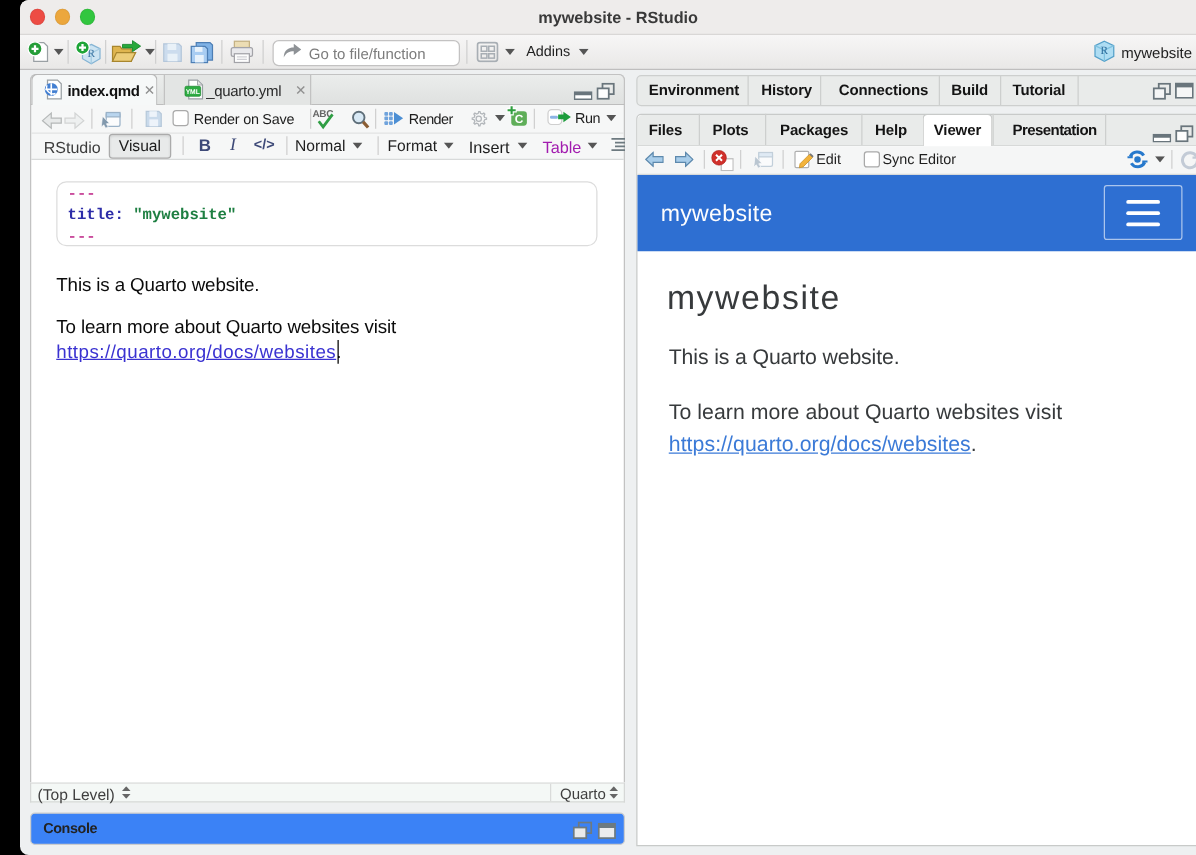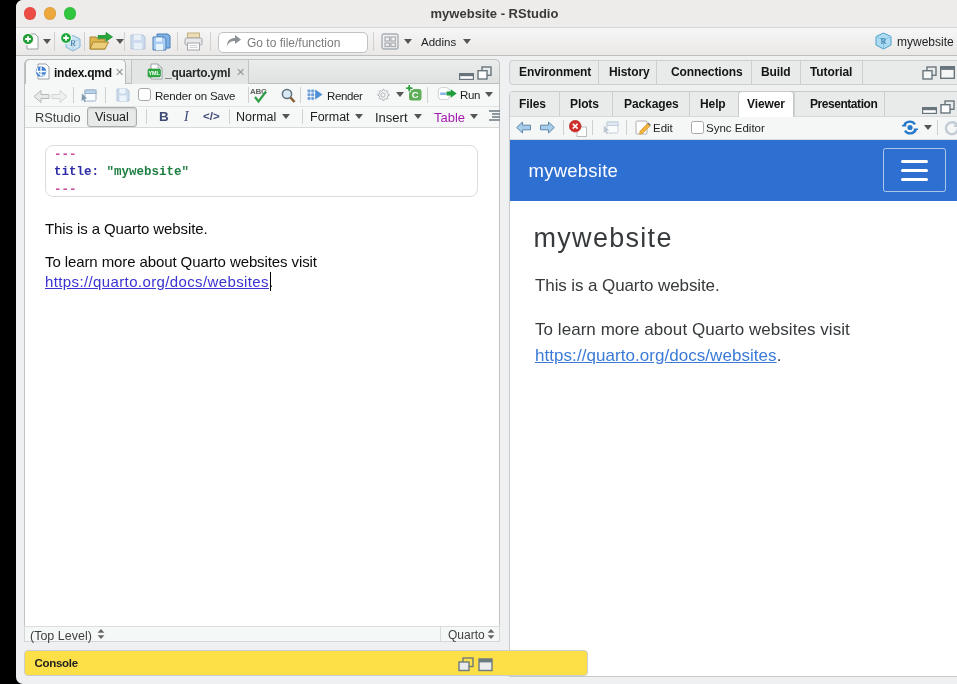--- a/index.html
+++ b/index.html
@@ -109,21 +109,21 @@
 
   <div class="abs" style="left:8px;top:59px;width:476px;height:25px;background:linear-gradient(#ebedec,#dfe1e0);border:1px solid #c2c2c2;border-bottom:1px solid #bdbdbd;border-radius:5px 5px 0 0;box-sizing:border-box;"></div>
 
   <div class="abs" style="left:115px;top:60px;width:118px;height:24px;background:#e3e5e4;border-right:1px solid #c2c2c2;border-left:1px solid #c2c2c2;box-sizing:border-box;"></div>
   <svg class="abs" style="left:131px;top:63px;" width="16" height="17" viewBox="0 0 16 17">
     <path d="M4 1 h7 l4 4 v11 h-11 z" fill="#fff" stroke="#9aa0a4"></path>
     <path d="M11 1 l4 4 h-4 z" fill="#e8e8e8" stroke="#9aa0a4" stroke-width=".7"></path>
     <rect x="1" y="6" width="12.5" height="8" rx="1.2" fill="#2eac43" stroke="#1d8a30" stroke-width=".6"></rect>
     <text x="7.2" y="12.3" font-size="5.4" font-weight="bold" fill="#fff" text-anchor="middle" font-family="Liberation Sans,sans-serif">YML</text>
   </svg>
-  <div class="abs" style="left:149px;top:65.5px;font-size:12px;font-weight:bold;letter-spacing:-0.25px;color:#2a2a2a;">_quarto.yml</div>
+  <div class="abs" style="left:149px;top:65.5px;font-size:12px;font-weight:normal;letter-spacing:-0.25px;color:#2a2a2a;">_quarto.yml</div>
   <div class="abs" style="left:220px;top:65.5px;font-size:11px;color:#909090;">✕</div>
 
   <div class="abs" style="left:9px;top:59px;width:101px;height:25px;background:#f6f8f8;border:1px solid #b8b8b8;border-bottom:none;border-radius:5px 5px 0 0;box-sizing:border-box;"></div>
   <svg class="abs" style="left:19px;top:63px;" width="15" height="17" viewBox="0 0 15 17">
     <path d="M3 1 h8 l3 3 v12 h-11 z" fill="#fff" stroke="#9aa0a4"></path>
     <circle cx="6" cy="8.5" r="5.2" fill="#427fd2"></circle>
     <path d="M6 3.6 v9.8 M1.2 8.5 h9.6" stroke="#fff" stroke-width="1.3"></path>
     <path d="M2.6 5.2 a5.2 5.2 0 0 0 6.8 6.6" stroke="#fff" stroke-width="1.1" fill="none"></path>
   </svg>
   <div class="abs" style="left:38px;top:65.5px;font-size:12px;font-weight:bold;letter-spacing:-0.25px;color:#111;">index.qmd</div>
@@ -361,21 +361,21 @@
   <div class="abs" style="left:512.5px;top:160px;font-size:18.5px;letter-spacing:0.25px;color:#fdfdfe;">mywebsite</div>
   <div class="abs" style="left:867px;top:148px;width:63px;height:44px;border:1px solid rgba(255,255,255,.6);border-radius:2.5px;box-sizing:border-box;"></div>
   <div class="abs" style="left:885px;top:160px;width:27px;height:3.4px;background:#fff;border-radius:1.6px;"></div>
   <div class="abs" style="left:885px;top:168.8px;width:27px;height:3.4px;background:#fff;border-radius:1.6px;"></div>
   <div class="abs" style="left:885px;top:177.6px;width:27px;height:3.4px;background:#fff;border-radius:1.6px;"></div>
 
   <div class="abs" style="left:517.5px;top:223px;font-size:27px;font-weight:500;letter-spacing:1.3px;color:#373a3c;">mywebsite</div>
   <div class="abs" style="left:519px;top:273px;font-size:17px;line-height:25px;letter-spacing:-0.1px;color:#373a3c;">This is a Quarto website.</div>
   <div class="abs" style="left:519px;top:317px;font-size:17px;line-height:26px;letter-spacing:0.05px;color:#373a3c;">To learn more about Quarto websites visit<br><span style="color:#3b7ad7;text-decoration:underline;">https://quarto.org/docs/websites</span>.</div>
 
-  <div class="abs" style="left:8px;top:650px;width:564px;height:26px;background:#fde047;border:1px solid #cbcccd;border-radius:4px;box-sizing:border-box;">
+  <div class="abs" style="left:8px;top:650px;width:476px;height:26px;background:#3b82f6;border:1px solid #cbcccd;border-radius:4px;box-sizing:border-box;">
     <div class="abs" style="left:9.5px;top:6px;font-size:11.5px;letter-spacing:-0.3px;font-weight:bold;color:#222;">Console</div>
     <svg class="abs" style="left:433px;top:6px;" width="16" height="15" viewBox="0 0 16 15">
       <rect x="5" y="1" width="10" height="8.5" fill="none" stroke="#6d7a80" stroke-width="1.4"></rect>
       <rect x="1" y="5" width="10" height="8.5" fill="#e9eaeb" stroke="#6d7a80" stroke-width="1.4"></rect>
     </svg>
     <svg class="abs" style="left:452.5px;top:6.5px;" width="15" height="14" viewBox="0 0 15 14">
       <rect x="1" y="1" width="13" height="11.5" fill="#eceded" stroke="#6d7a80" stroke-width="1.4"></rect>
       <rect x="1" y="1" width="13" height="3.4" fill="#6d7a80"></rect>
     </svg>
   </div>

